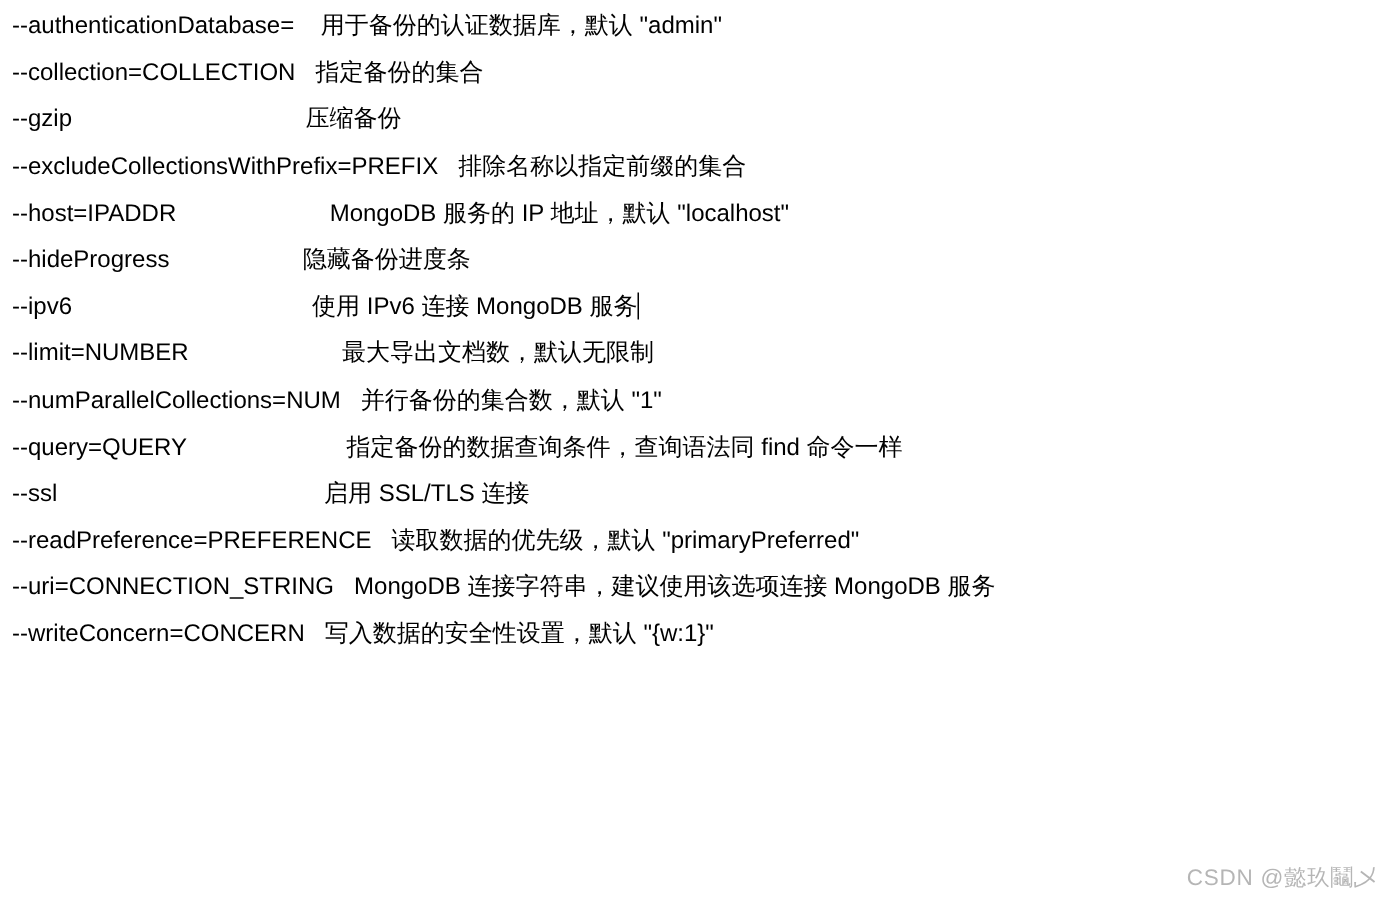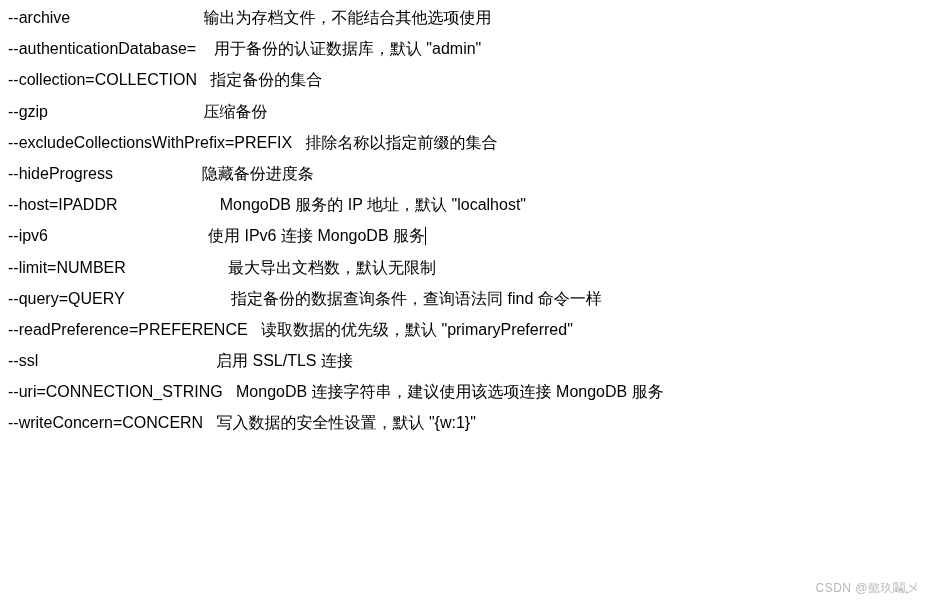--- a/index.html
+++ b/index.html
@@ -34,37 +34,37 @@
       background: #000;
       vertical-align: middle;
       position: relative;
       top: -1px;
     }
     .watermark {
       position: absolute;
       right: 8px;
       bottom: 4px;
       color: rgba(120,120,120,0.55);
-      font-size: 12px;
+      font-size: 15px;
       letter-spacing: 0.5px;
       pointer-events: none;
     }
   </style>
 </head>
 <body>
 
 <div id="list">
-    <div class="row"><span>--archive</span><span>                              </span><span>输出为存档文件，不能结合其他选项使用</span></div>
     <div class="row"><span class="underline-red">--authenticationDatabase</span><span>=</span><span>    用于备份的认证数据库，默认 "admin"</span></div>
     <div class="row"><span>--collection=COLLECTION</span><span>   指定备份的集合</span></div>
     <div class="row"><span class="underline-red">--gzip</span><span>                                   </span><span>压缩备份</span></div>
     <div class="row"><span class="underline-red">--excludeCollectionsWithPrefix</span><span>=PREFIX</span><span>   排除名称以指定前缀的集合</span></div>
+    <div class="row"><span>--host=IPADDR</span><span>                      </span><span> MongoDB 服务的 IP 地址，默认 "</span><span class="underline-red">localhost</span><span>"</span></div>
     <div class="row"><span class="underline-red">--hideProgress</span><span>                    </span><span>隐藏备份进度条</span></div>
-    <div class="row"><span>--host=IPADDR</span><span>                      </span><span> MongoDB 服务的 IP 地址，默认 "</span><span class="underline-red">localhost</span><span>"</span></div>
     <div class="row"><span>--ipv6</span><span>                                    </span><span>使用 IPv6 连接 MongoDB 服务</span><span class="cursor"></span></div>
     <div class="row"><span>--limit=NUMBER</span><span>                      </span><span> 最大导出文档数，默认无限制</span></div>
+    <div class="row"><span class="underline-red">--numParallelCollections</span><span>=NUM</span><span>   并行备份的集合数，默认 "1"</span></div>
     <div class="row"><span>--query=QUERY</span><span>                       </span><span> 指定备份的数据查询条件，查询语法同 find 命令一样</span></div>
+    <div class="row"><span class="underline-red">--ssl</span><span>                                        </span><span>启用 SSL/TLS 连接</span></div>
     <div class="row"><span class="underline-red">--readPreference</span><span>=PREFERENCE</span><span>   读取数据的优先级，默认 "</span><span class="underline-red">primaryPreferred</span><span>"</span></div>
-    <div class="row"><span class="underline-red">--ssl</span><span>                                        </span><span>启用 SSL/TLS 连接</span></div>
     <div class="row"><span class="underline-red">--uri</span><span>=CONNECTION_STRING</span><span>   MongoDB 连接字符串，建议使用该选项连接 MongoDB 服务</span></div>
     <div class="row"><span class="underline-red">--writeConcern</span><span>=CONCERN</span><span>   写入数据的安全性设置，默认 "{w:1}"</span></div>
   </div>
 <div class="watermark">CSDN @懿玖鬮乄</div>
 
 </body></html>

